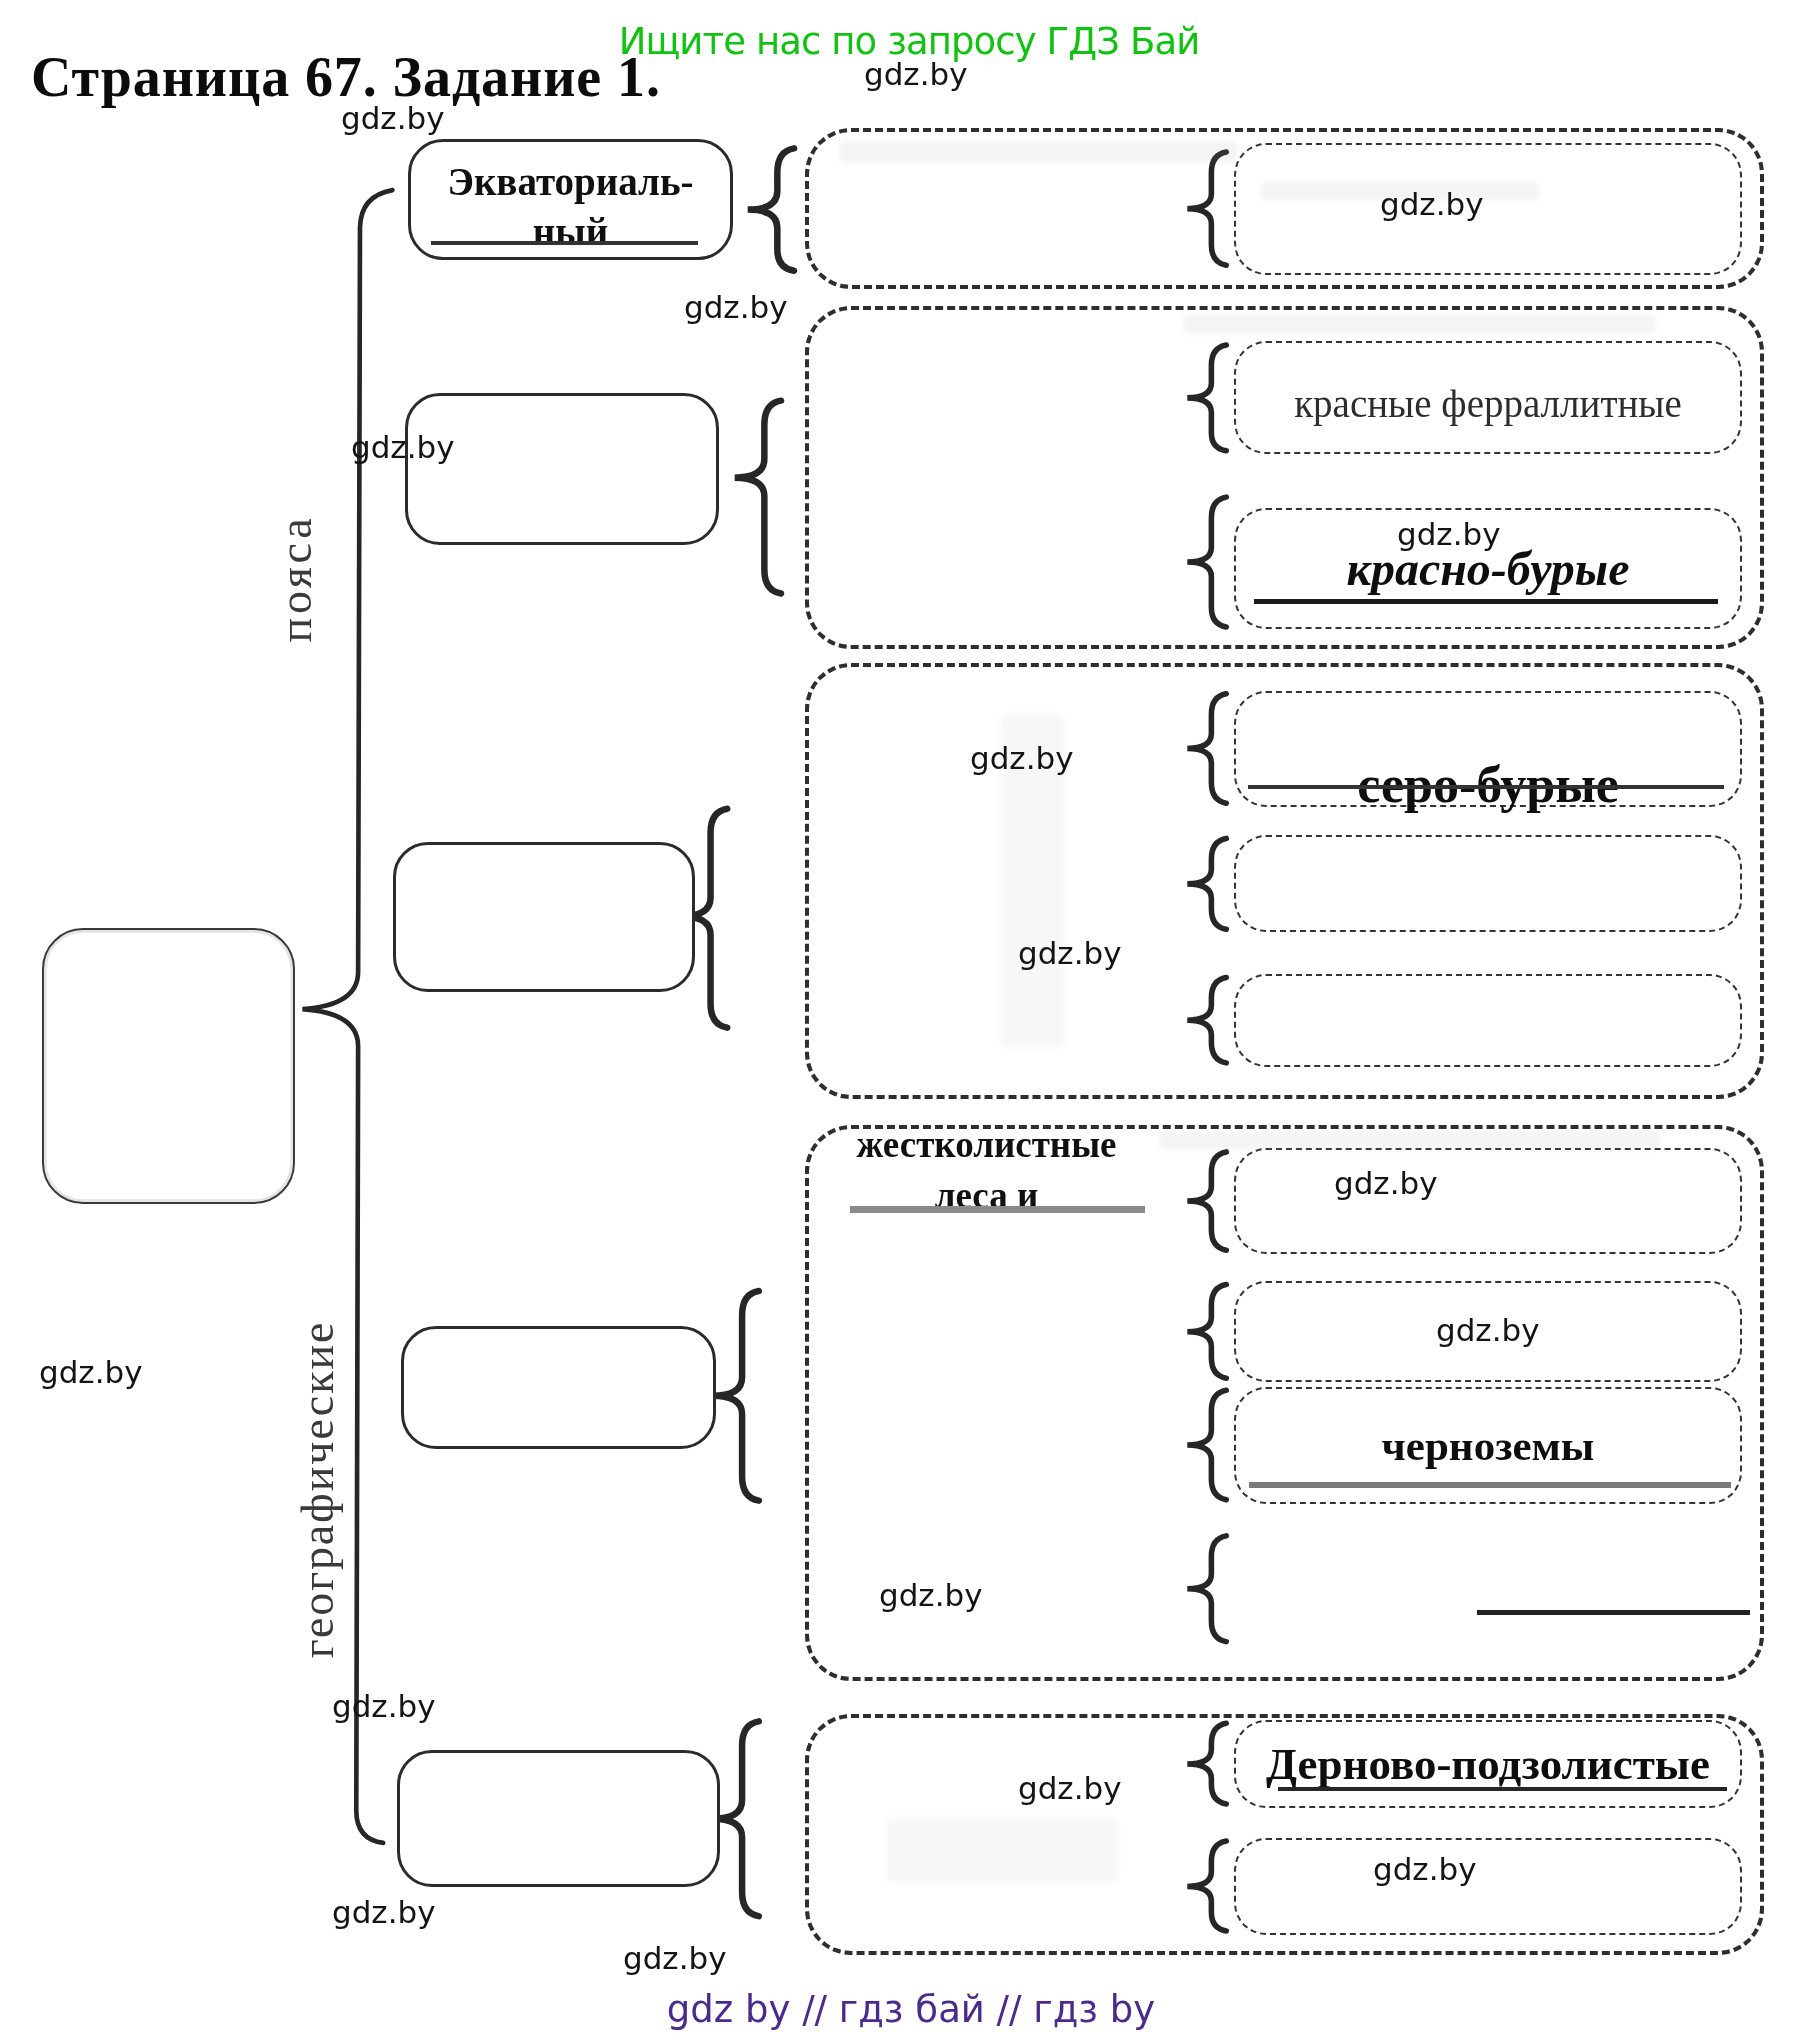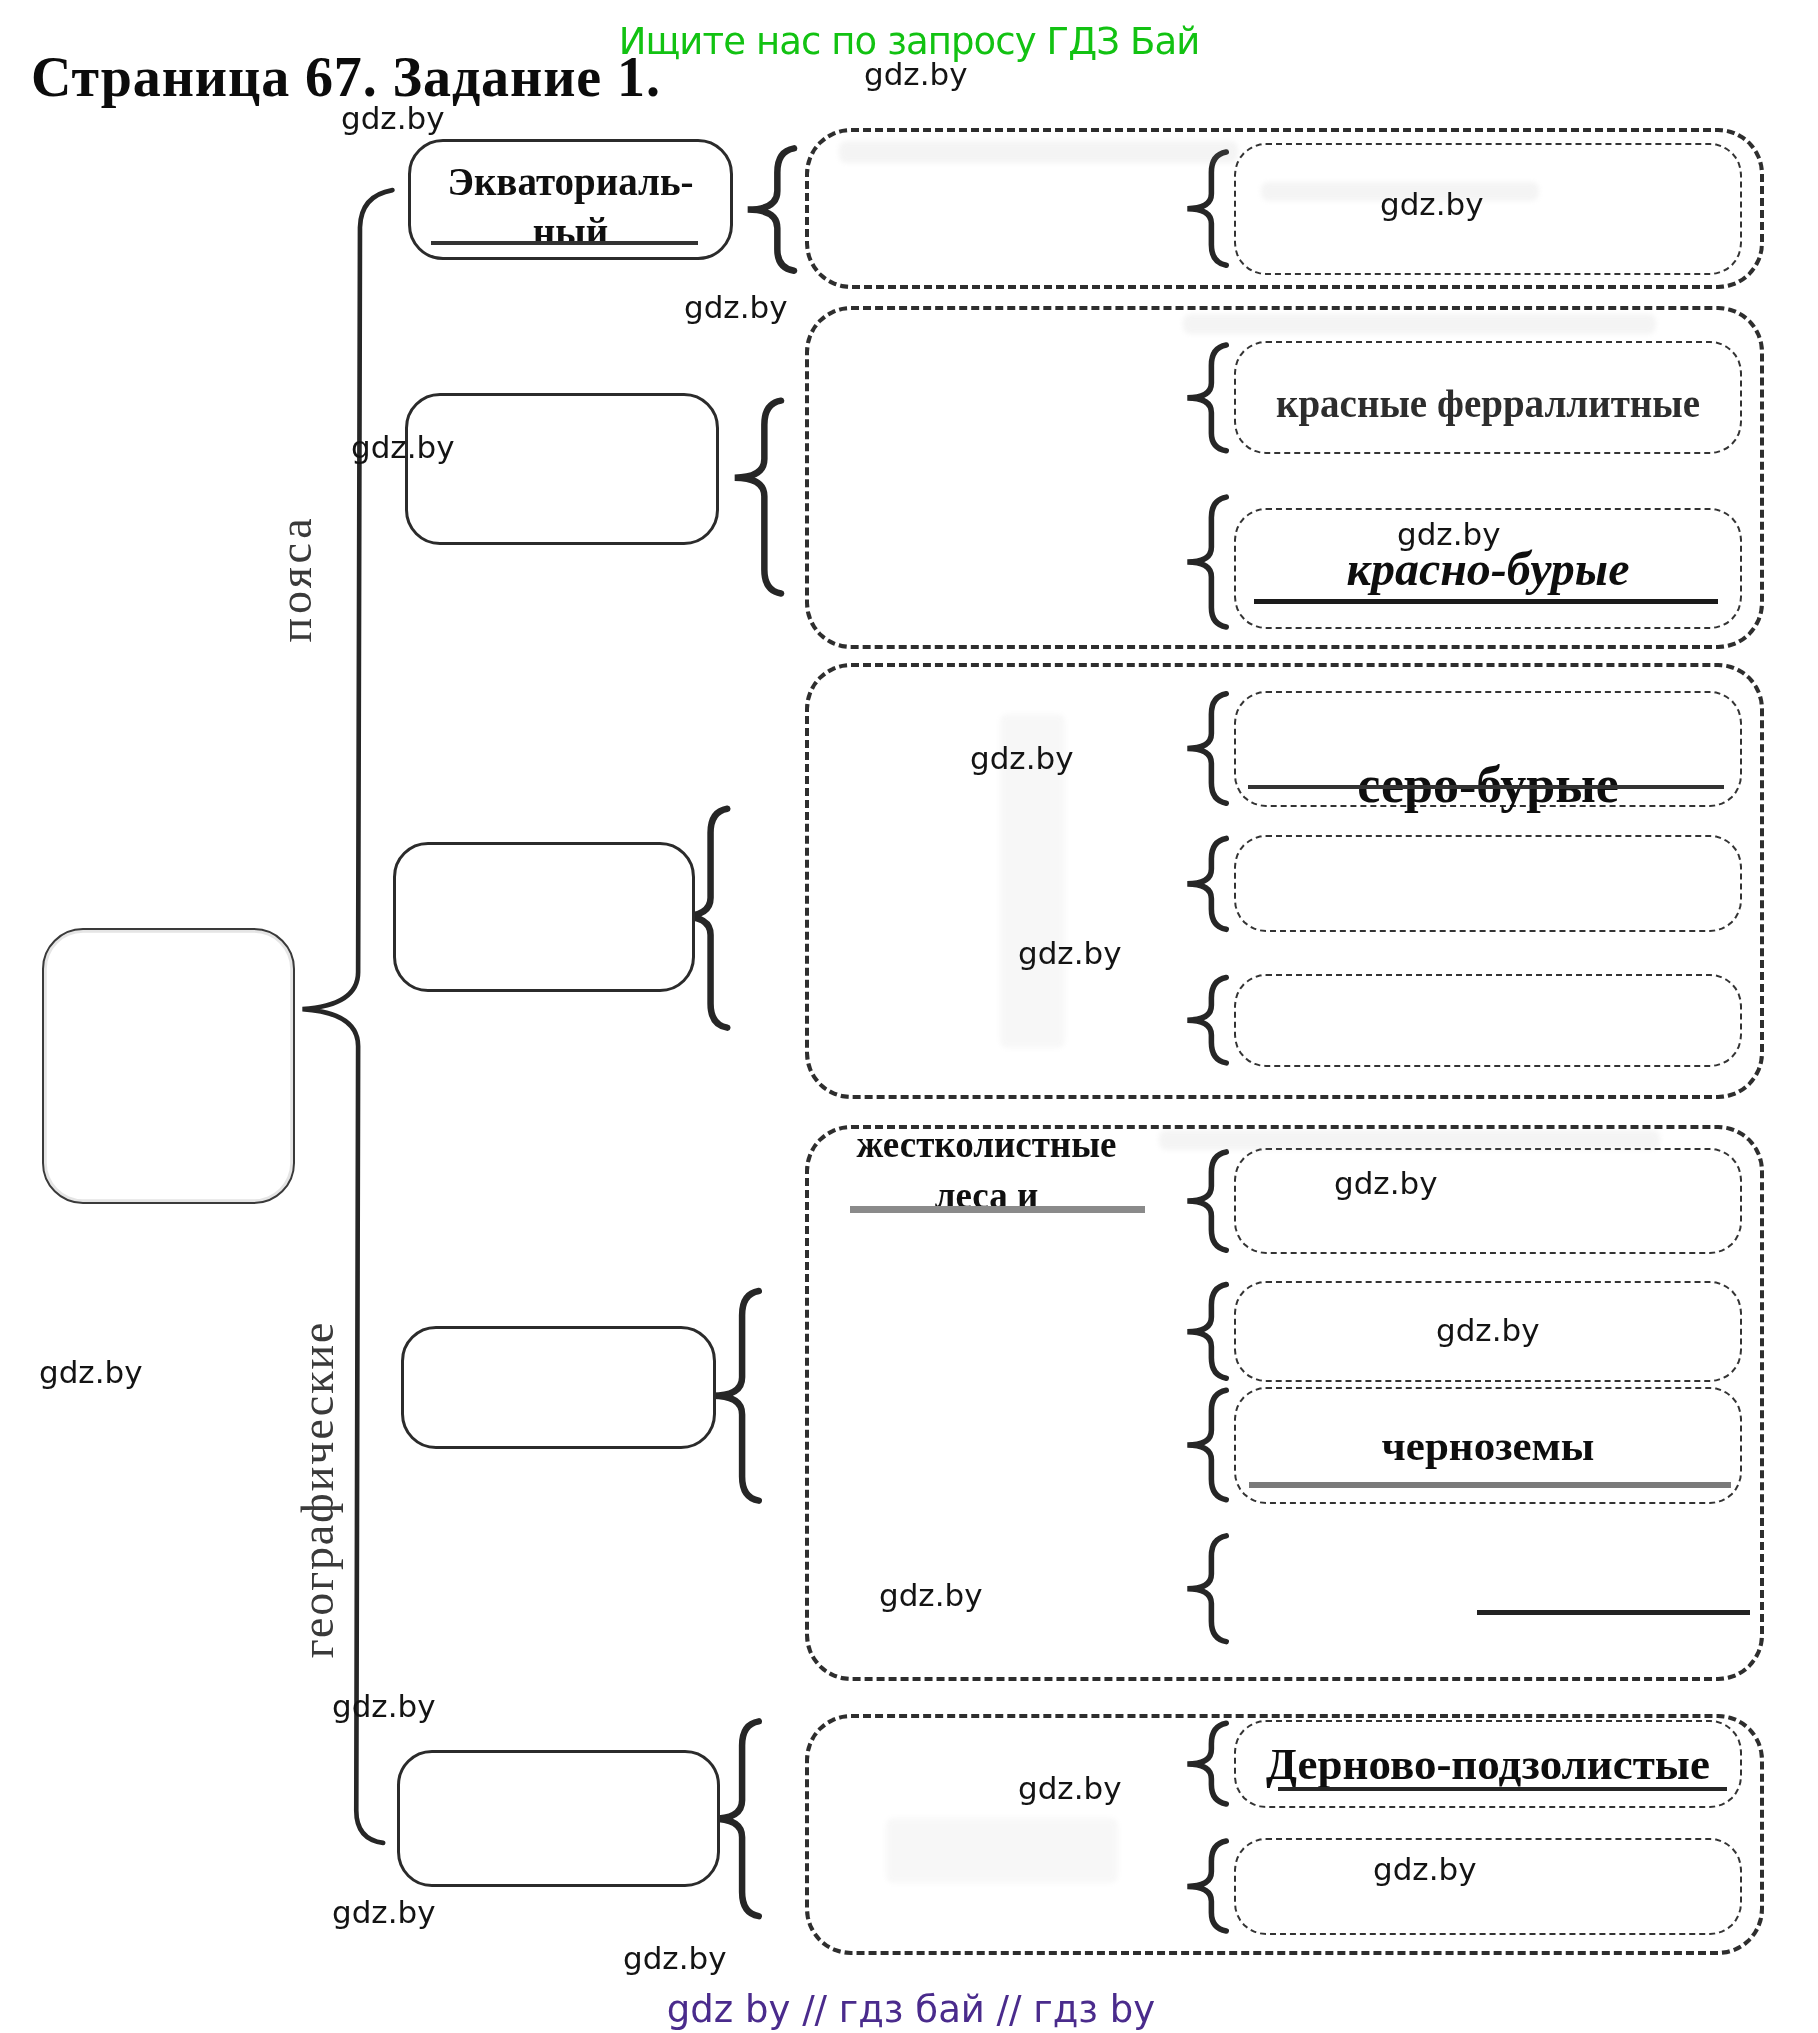--- a/index.html
+++ b/index.html
@@ -21,21 +21,21 @@
   .belt-box .bl{font-size:39px;font-weight:bold;line-height:50px;color:#101010;}
   .cat-box{position:absolute;left:42px;top:928px;width:253px;height:276px;
            border:2.8px solid #3a3a3a;border-radius:41px;box-sizing:border-box;
            box-shadow:inset 0 0 0 2.8px rgba(150,150,150,.25);background:#fff;}
   .zone-box{position:absolute;left:805px;width:959px;border:4.6px dashed #2e2e2e;
             border-radius:46px;box-sizing:border-box;}
   .soil-box{position:absolute;left:1234px;width:508px;border:2.8px dashed #333;
             border-radius:32px;box-sizing:border-box;display:flex;align-items:center;
             justify-content:center;}
   .soil-label{font-size:45px;font-weight:bold;color:#0e0e0e;white-space:nowrap;}
-  .soil-label.printed{font-weight:bold;font-size:39px;color:#2d2d2d;margin-top:12px;}
+  .soil-label.printed{font-weight:normal;font-size:39px;color:#2d2d2d;margin-top:12px;}
   
   .zone-text{position:absolute;left:826px;top:1119px;width:321px;text-align:center;
              font-size:37px;font-weight:bold;line-height:51px;color:#101010;}
   
   .vert{position:absolute;transform:rotate(-90deg);transform-origin:center center;
         font-size:46px;color:#3a3a3a;letter-spacing:3.7px;white-space:nowrap;}
   
   .uline{position:absolute;background:#222;}
   
   .smudge{position:absolute;background:#9a9a9a;opacity:.10;filter:blur(2.8px);border-radius:7.4px;}

